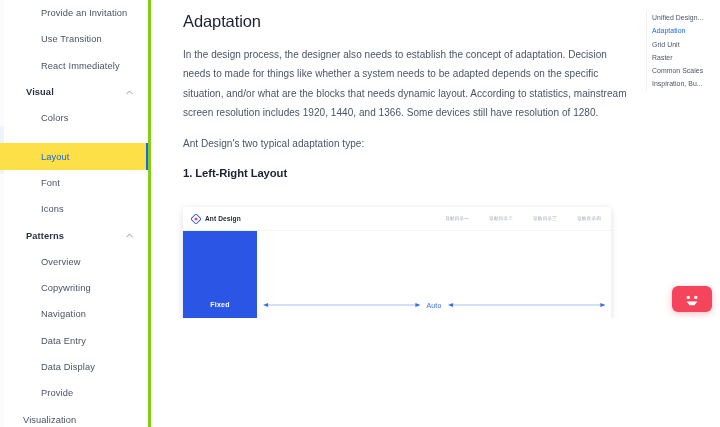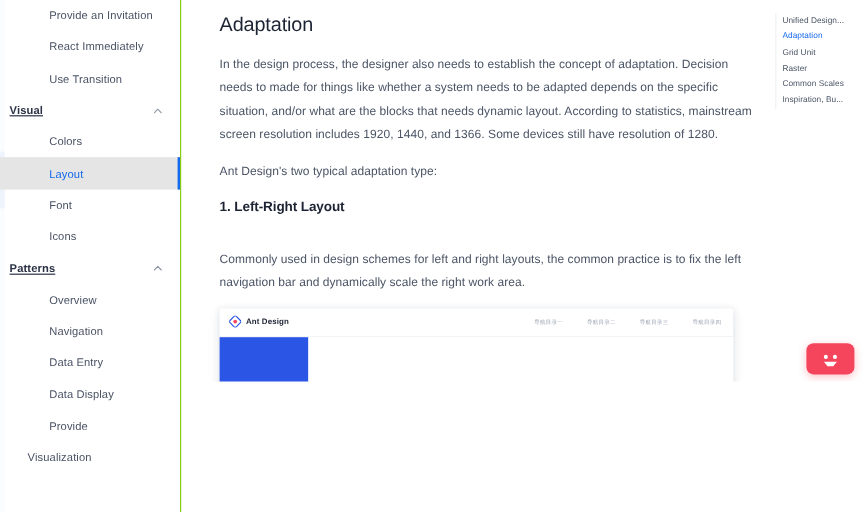--- a/index.html
+++ b/index.html
@@ -10,21 +10,21 @@
     font-family: "Liberation Sans", sans-serif;
     -webkit-font-smoothing: antialiased;
   }
   #app { position: relative; width: 720px; height: 427px; display: flex; }
 
   
   .sidebar {
     position: relative;
     width: 151px; height: 427px;
     background: #fff;
-    border-right: 1px solid #84cc16;
+    border-right: 3px solid #84cc16;
     flex: 0 0 151px;
     overflow: hidden;
   }
   .sb-scrolltrack {
     position: absolute; left: 0; top: 0; width: 4px; height: 427px;
     background: #fbfcfd;
   }
   .sb-scrollthumb {
     position: absolute; left: 0; top: 126px; width: 4px; height: 48px;
     background: #eef4fc; border-radius: 2px;
@@ -32,24 +32,24 @@
   .sb-list { padding-top: 0; }
   .sb-row {
     position: relative;
     height: 26.3px;
     display: flex; align-items: center;
     font-size: 9.3px;
     color: #42495b;
     letter-spacing: .1px;
     white-space: nowrap;
   }
-  .sb-row.group { font-weight: bold; color: #2b3245; padding-left: 8px; text-decoration: underline; }
+  .sb-row.group { font-weight: bold; color: #2b3245; padding-left: 26px; }
   .sb-row.item  { padding-left: 41px; color: #495264; }
   .sb-row.root  { padding-left: 23px; color: #495264; }
-  .sb-row.active { background: #e5e5e5; color: #1668ec; }
+  .sb-row.active { background: #fde047; color: #1668ec; margin-top: 12px; }
   .sb-row.active .sb-edge {
     position: absolute; right: 0; top: 0; width: 2.5px; height: 100%;
     background: #1668ec;
   }
   .sb-chev {
     position: absolute; right: 15px; top: 50%;
     transform: translateY(-50%);
     width: 8px; height: 8px;
     display: flex; align-items: center; justify-content: center;
   }
@@ -182,24 +182,24 @@
 
   <nav class="sidebar">
     <div class="sb-scrolltrack">
       <div class="sb-scrollthumb"></div>
     </div>
     <div class="sb-list" id="sidebar-list">
         <div class="sb-row item">
           <span>Provide an Invitation</span>
         </div>
         <div class="sb-row item">
+          <span>Use Transition</span>
+        </div>
+        <div class="sb-row item">
           <span>React Immediately</span>
-        </div>
-        <div class="sb-row item">
-          <span>Use Transition</span>
         </div>
         <div class="sb-row group">
           <span>Visual</span>
           <span class="sb-chev">
             <svg width="7" height="5" viewBox="0 0 7 5">
               <path d="M0.6 4 L3.5 1 L6.4 4" fill="none" stroke="#8d95a4" stroke-width="0.9" stroke-linecap="round" stroke-linejoin="round"></path>
             </svg>
           </span>
         </div>
         <div class="sb-row item">
@@ -220,20 +220,23 @@
           <span class="sb-chev">
             <svg width="7" height="5" viewBox="0 0 7 5">
               <path d="M0.6 4 L3.5 1 L6.4 4" fill="none" stroke="#8d95a4" stroke-width="0.9" stroke-linecap="round" stroke-linejoin="round"></path>
             </svg>
           </span>
         </div>
         <div class="sb-row item">
           <span>Overview</span>
         </div>
         <div class="sb-row item">
+          <span>Copywriting</span>
+        </div>
+        <div class="sb-row item">
           <span>Navigation</span>
         </div>
         <div class="sb-row item">
           <span>Data Entry</span>
         </div>
         <div class="sb-row item">
           <span>Data Display</span>
         </div>
         <div class="sb-row item">
           <span>Provide</span>
@@ -248,21 +251,20 @@
     <article class="doc">
 
       <h1>Adaptation</h1>
 
       <p>In the design process, the designer also needs to establish the concept of adaptation. Decision needs to made for things like whether a system needs to be adapted depends on the specific situation, and/or what are the blocks that needs dynamic layout. According to statistics, mainstream screen resolution includes 1920, 1440, and 1366. Some devices still have resolution of 1280.</p>
 
       <p class="tight">Ant Design's two typical adaptation type:</p>
 
       <h2>1. Left-Right Layout</h2>
 
-      <p>Commonly used in design schemes for left and right layouts, the common practice is to fix the left navigation bar and dynamically scale the right work area.</p>
 
       <figure class="demo">
         <div class="demo-header">
           <div class="brand">
             <span>
               <svg class="brand-logo" viewBox="0 0 20 20">
                 <rect x="2.6" y="2.6" width="14.8" height="14.8" rx="2" transform="rotate(45 10 10)" fill="none" stroke="#2a55e5" stroke-width="1.9"></rect>
                 <circle cx="10" cy="10" r="3.1" fill="#f5455c"></circle>
               </svg>
             </span>

